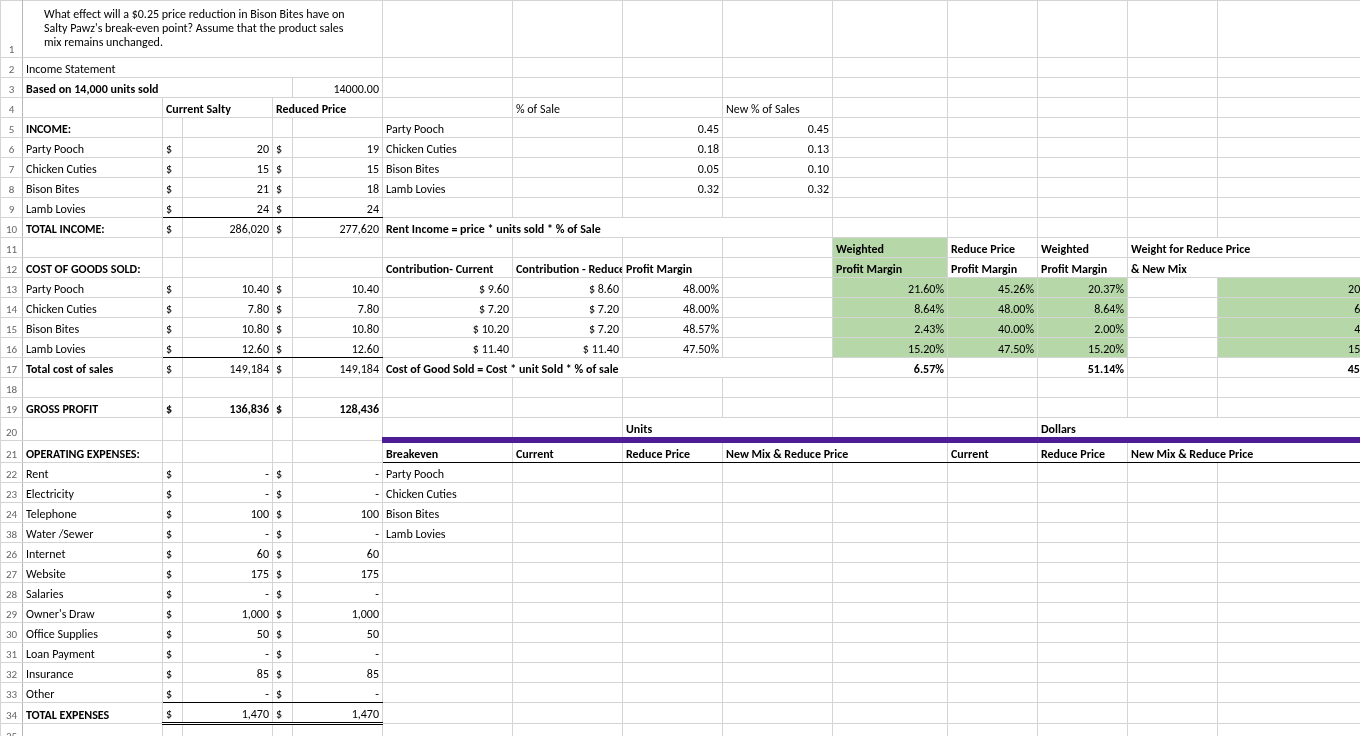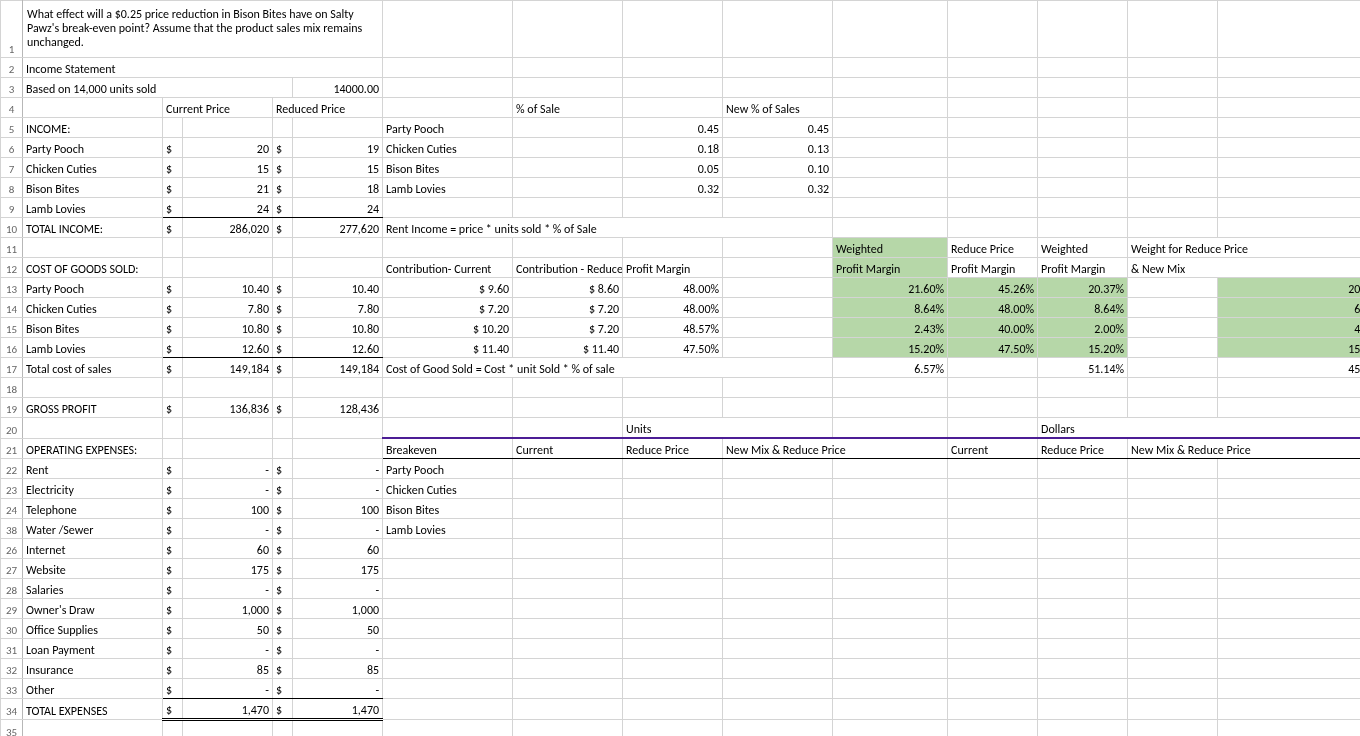--- a/index.html
+++ b/index.html
@@ -3,26 +3,26 @@
 <meta charset="utf-8">
 <style>
   html,body{margin:0;padding:0;font-family:Calibri,Arial,sans-serif;font-size:12px;color:#000;background:#fff}
   .sheet{width:1360px;overflow:hidden}
   table{border-collapse:collapse;table-layout:fixed;width:100%}
   td,th{border:1px solid #d4d4d4;padding:1px 3px;height:17px;white-space:nowrap;overflow:hidden;font-weight:normal;text-align:left;vertical-align:bottom}
   .rowhdr{width:22px;background:#fff;color:#666;text-align:center;font-size:11px;border-right:1px solid #b7b7b7}
   .colA{width:140px}.colB{width:20px}.colC{width:90px}.colD{width:20px}.colE{width:90px}
   .colF{width:130px}.colG{width:110px}.colH{width:100px}.colI{width:110px}
   .colJ{width:115px}.colK{width:90px}.colL{width:90px}.colM{width:90px}.colN{width:170px}
-  .r{text-align:right}.c{}.b{font-weight:normal}
+  .r{text-align:right}.c{}.b{font-weight:bold}
   .green{background:#b6d7a8}
   .ul{border-bottom:1px solid #000}
-  .ulth{border-top:1px solid #000;border-bottom:2px solid #4c1d95}
+  .ulth{border-top:1px solid #000;border-bottom:6px solid #4c1d95}
   .dbl{border-bottom:3px double #000}
-  .question{padding:6px 4px;vertical-align:top;height:44px;white-space:normal}
+  .question{padding:6px 21px;vertical-align:top;height:44px;white-space:normal}
 </style>
 </head>
 <body>
 
 <div class="sheet">
 <table>
 <colgroup>
 <col class="rowhdr">
         <col class="colA">
         <col class="colB">
@@ -80,21 +80,21 @@
           <td></td>
           <td></td>
           <td></td>
           <td></td>
           <td></td>
         </tr>
 
 <tr>
           <th class="rowhdr">4</th>
           <td></td>
-<td colspan="2" class="c b">Current Price</td>
+<td colspan="2" class="c b">Current Salty</td>
 <td colspan="2" class="c b">Reduced Price</td>
 <td></td>
           <td class="c">% of Sale</td>
           <td></td>
 <td>New % of Sales</td>
 <td></td>
           <td></td>
           <td></td>
           <td></td>
           <td></td>

